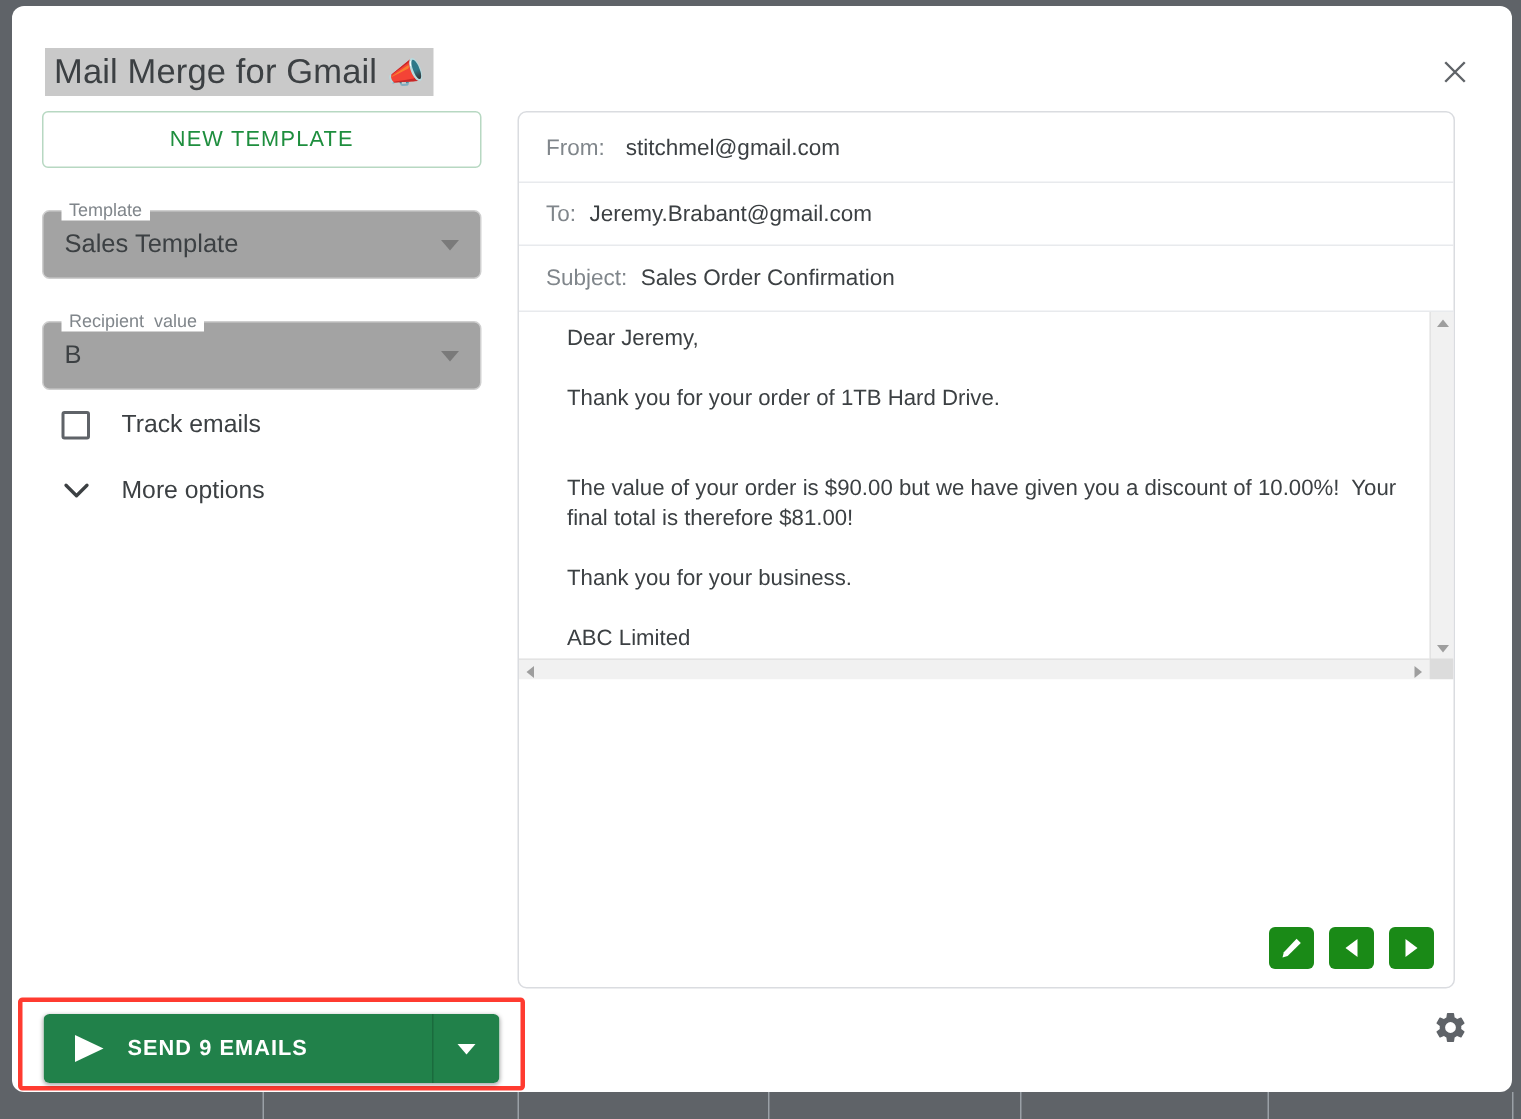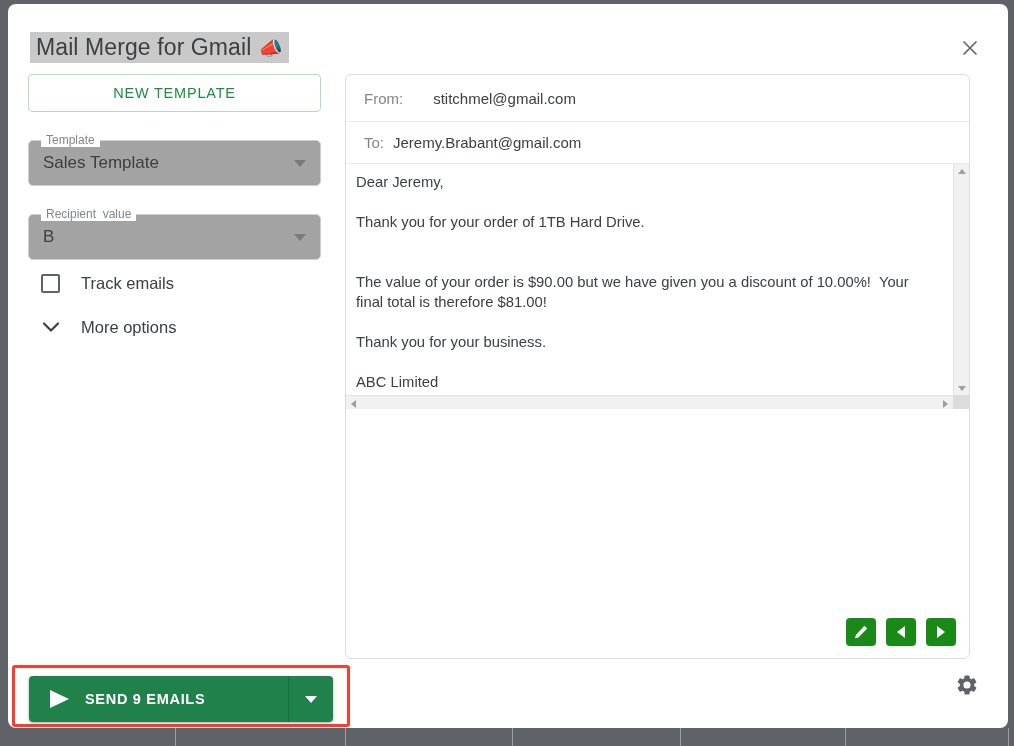--- a/index.html
+++ b/index.html
@@ -174,32 +174,32 @@
   }
   .hdr-label {
     color: #80868b;
     font-size: 15px;
   }
   .hdr-value {
     color: #3c4043;
     font-size: 15px;
     margin-left: 9px;
   }
-  #from-row { height: 47px; gap: 16px; }
+  #from-row { height: 47px; }
   #to-row { height: 42px; }
   #subject-row { height: 44px; }
 
   #body-area {
     position: relative;
     height: 245px;
     overflow: hidden;
   }
   #body-text {
     position: absolute;
-    left: 10px; top: 8px;
+    left: 32px; top: 8px;
     width: 575px;
     font-size: 14.8px;
     color: #3c4043;
     line-height: 20px;
     white-space: pre-wrap;
   }
   
   #body-vscroll {
     position: absolute;
     right: 0; top: 0;
@@ -406,20 +406,24 @@
     <div class="hdr-row" id="from-row">
       <span class="hdr-label">From:</span>
       <span class="hdr-value" style="margin-left:14px">stitchmel@gmail.com</span>
     </div>
 
     <div class="hdr-row" id="to-row">
       <span class="hdr-label">To:</span>
       <span class="hdr-value">Jeremy.Brabant@gmail.com</span>
     </div>
 
+    <div class="hdr-row" id="subject-row">
+      <span class="hdr-label">Subject:</span>
+      <span class="hdr-value">Sales Order Confirmation</span>
+    </div>
 
     <div id="body-area">
       <div id="body-text">Dear Jeremy,
 
 Thank you for your order of 1TB Hard Drive.
 
 
 The value of your order is $90.00 but we have given you a discount of 10.00%!  Your final total is therefore $81.00!
 
 Thank you for your business.

